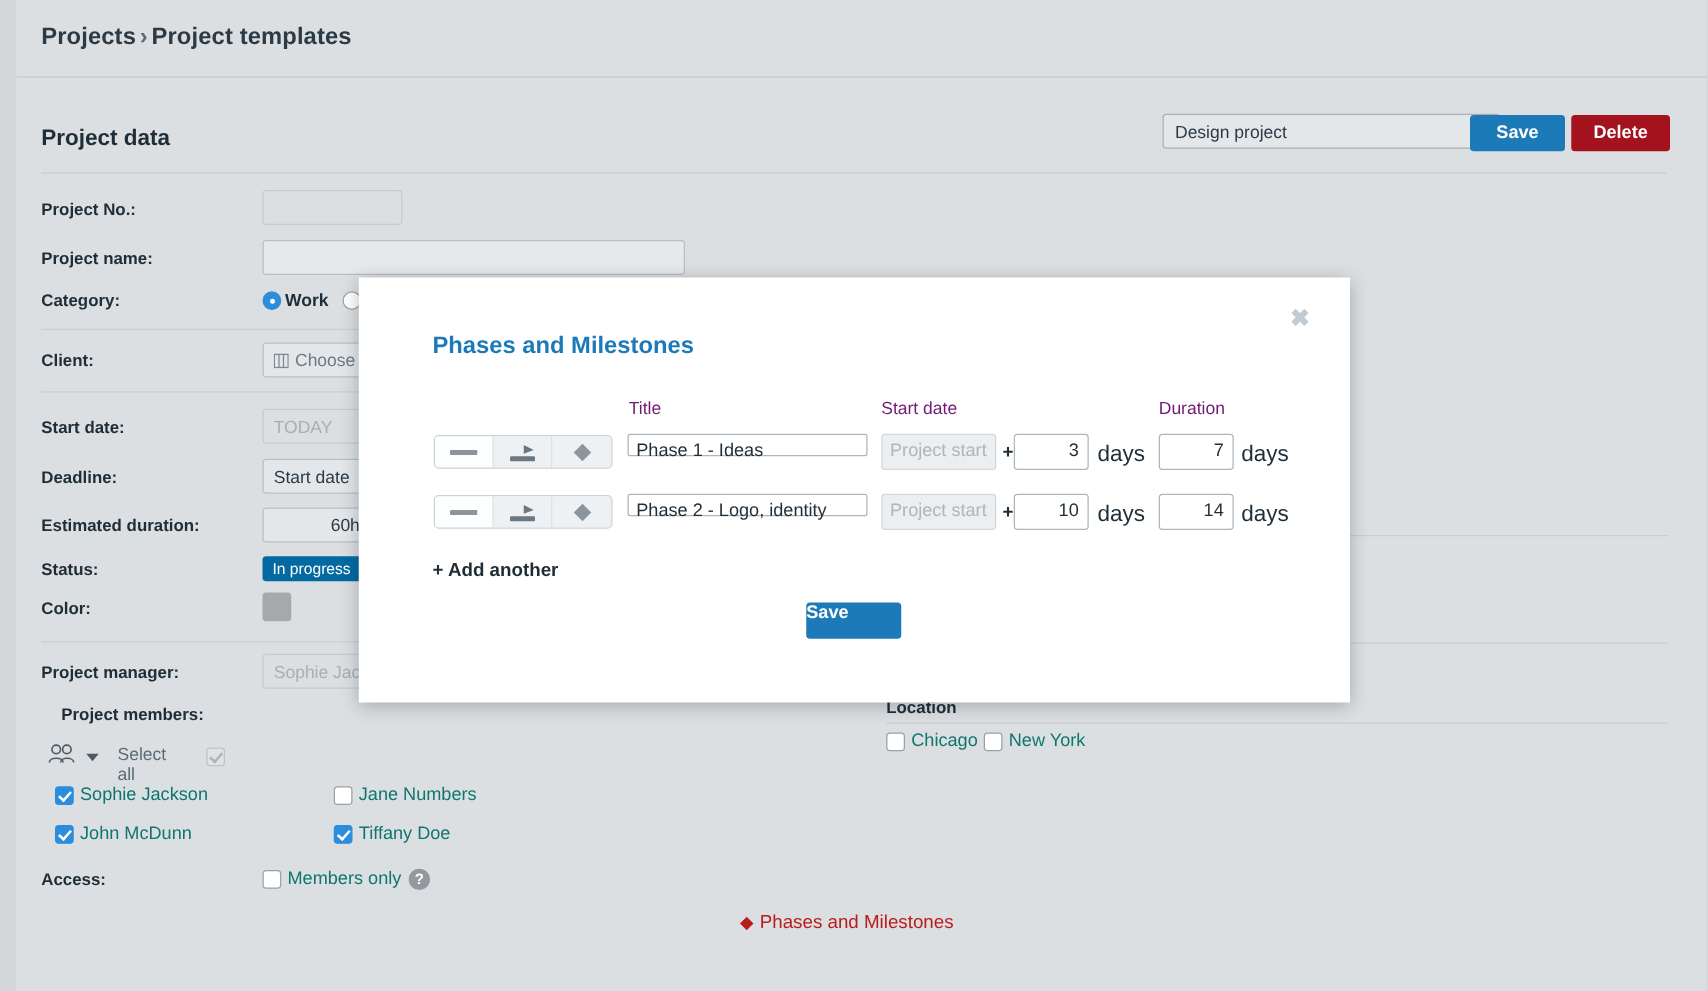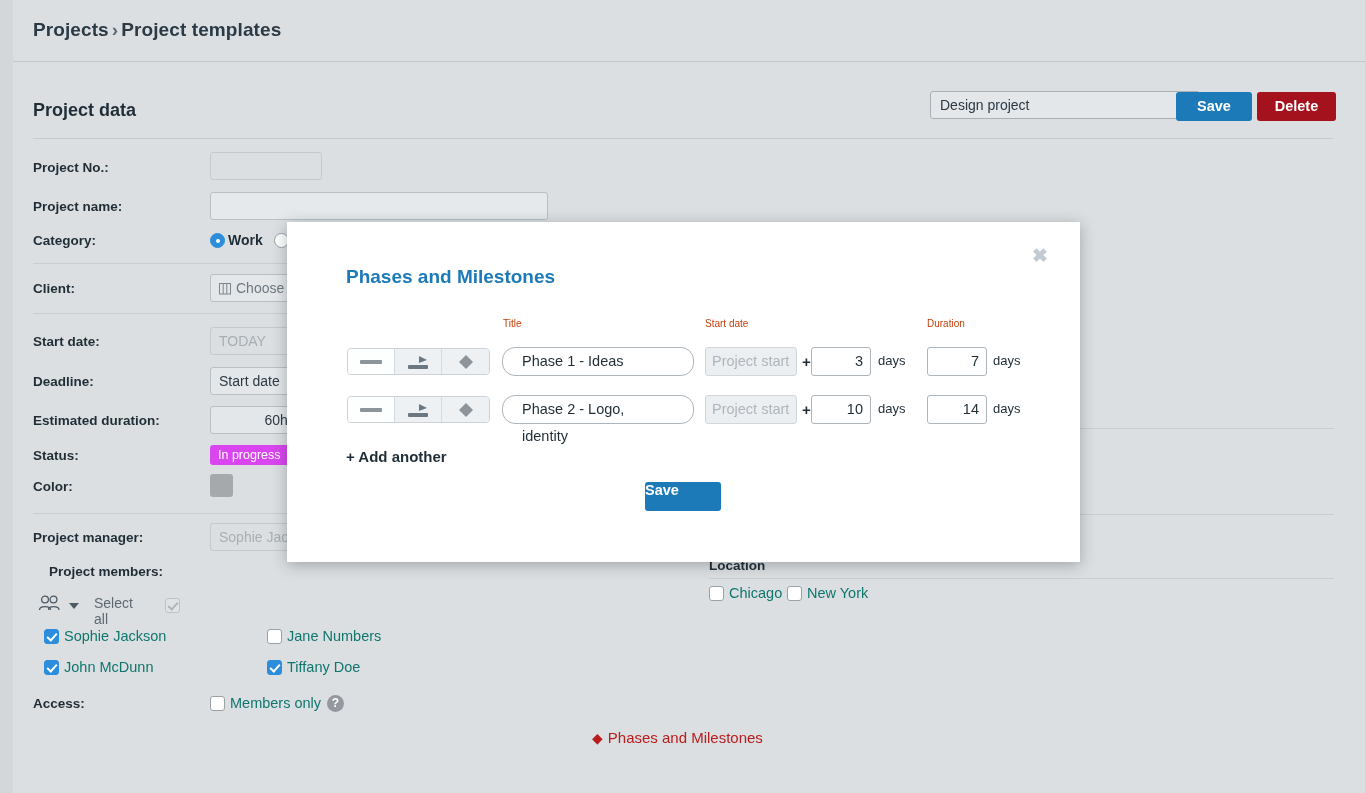--- a/index.html
+++ b/index.html
@@ -142,21 +142,21 @@
     border: solid #aeb5ba; border-width: 0 2px 2px 0;
     transform: rotate(42deg);
   }
   .cb-lbl { position: absolute; font-size: 14.5px; color: #0f766e; }
 
   .status-badge {
     position: absolute;
     left: 210px; top: 445px;
     height: 20px; line-height: 20px;
     padding: 0 8px;
-    background: #d946ef;
+    background: #0369a1;
     color: #fff;
     font-size: 12.5px;
     border-radius: 3px;
     white-space: nowrap;
   }
   .color-swatch {
     position: absolute;
     left: 210px; top: 474px;
     width: 23px; height: 23px;
     background: #a6a9ab;
@@ -236,21 +236,21 @@
     cursor: pointer;
     line-height: 1;
   }
   .modal-title {
     position: absolute;
     left: 346px; top: 266px;
     font-size: 19px; font-weight: bold; color: #1d7ab8;
   }
   .col-head {
     position: absolute;
-    font-size: 10px; color: #c2410c;
+    font-size: 14px; color: #701a75;
     top: 318px;
   }
 
   .seg {
     position: absolute;
     display: flex;
     height: 27px;
     border: 1px solid #ccd2d7;
     border-radius: 4px;
     overflow: hidden;
@@ -261,26 +261,26 @@
     display: flex; align-items: center; justify-content: center;
     border-right: 1px solid #d6dbdf;
     cursor: pointer;
     background: #eef1f3;
   }
   .seg-btn:last-child { border-right: none; }
   .seg-btn.active { background: #fdfefe; }
 
   .in-title {
     position: absolute;
-    width: 192px; height: 29px;
+    width: 192px; height: 18px;
     border: 1px solid #aeb5bb;
-    border-radius: 13px;
+    border-radius: 2px;
     background: #fff;
     font-size: 14.5px; color: #1f2d36;
-    padding: 0 19px;
+    padding: 0 6px;
     line-height: 27px;
   }
   .in-start {
     position: absolute;
     width: 92px; height: 29px;
     border: 1px solid #d2d7db;
     border-radius: 3px;
     background: #eceff1;
     font-size: 14.5px; color: #aeb5bb;
     padding: 0 6px;
@@ -295,21 +295,21 @@
     position: absolute;
     width: 60px; height: 29px;
     border: 1px solid #aeb5bb;
     border-radius: 3px;
     background: #fff;
     font-size: 14.5px; color: #1f2d36;
     text-align: right;
     padding: 0 7px;
     line-height: 27px;
   }
-  .unit { position: absolute; font-size: 13px; color: #1f2d36; }
+  .unit { position: absolute; font-size: 18px; color: #1f2d36; }
 
   .add-another {
     position: absolute;
     left: 346px; top: 448px;
     font-size: 15px; font-weight: bold; color: #1f2d36;
     cursor: pointer;
   }
   .btn-modal-save {
     position: absolute;
     left: 645px; top: 482px;

